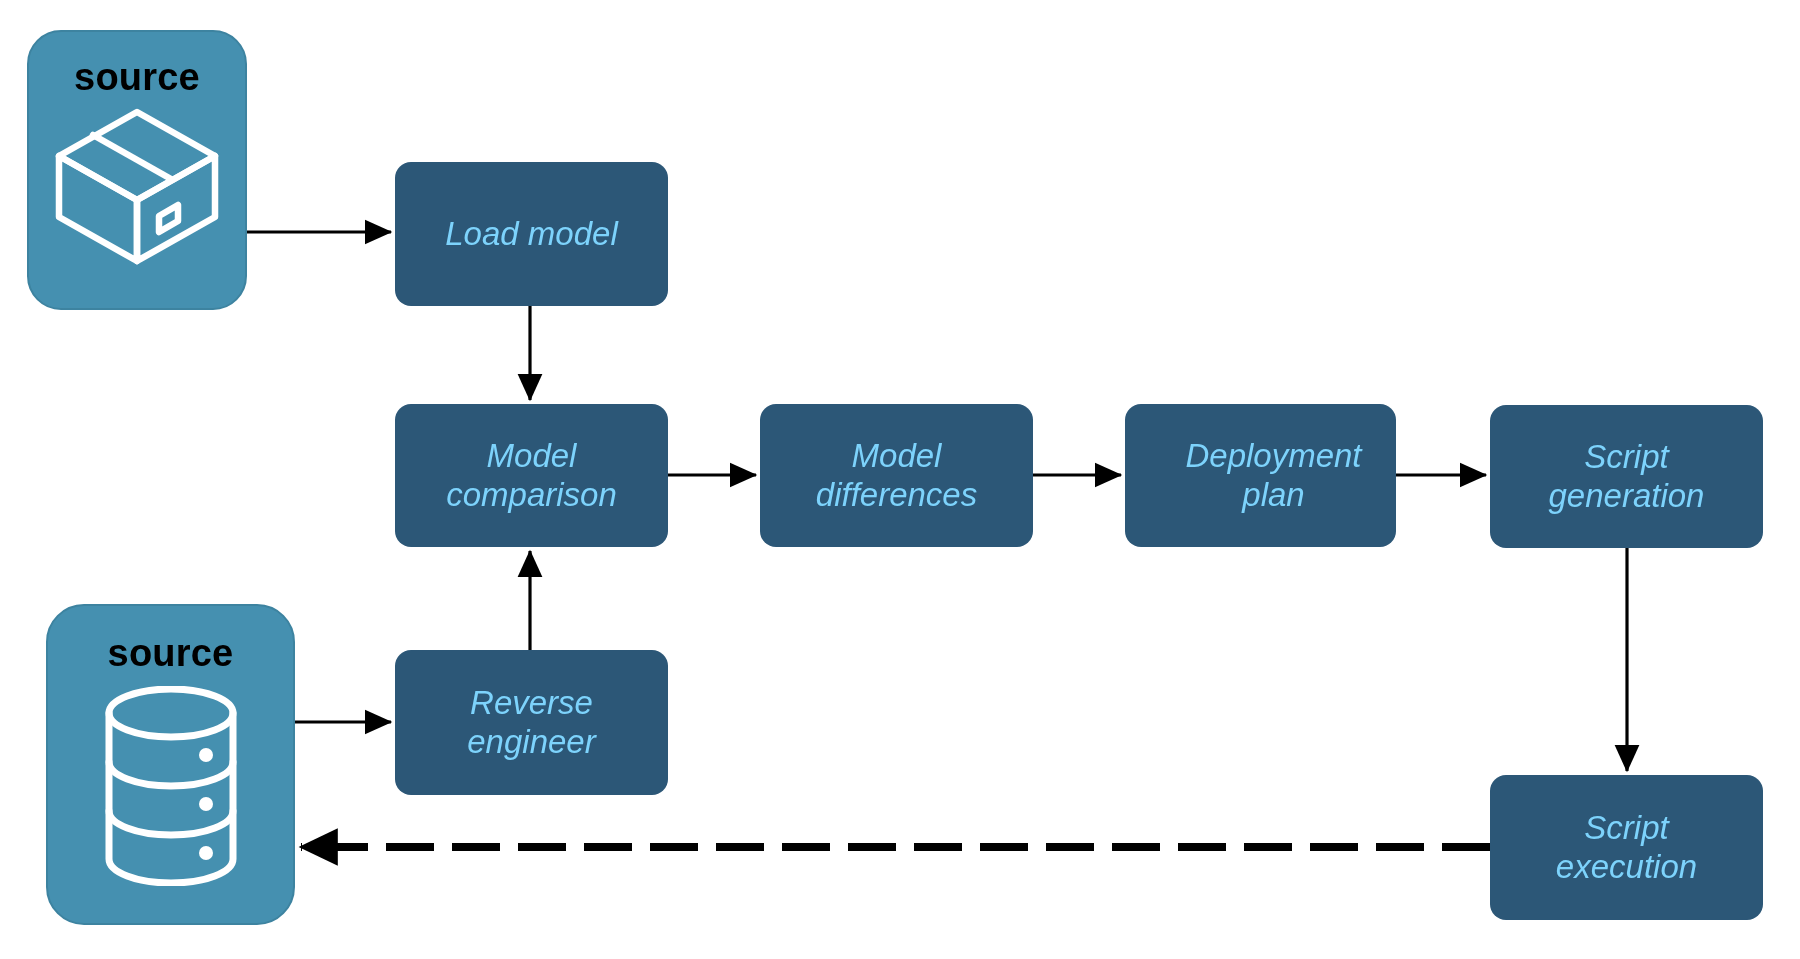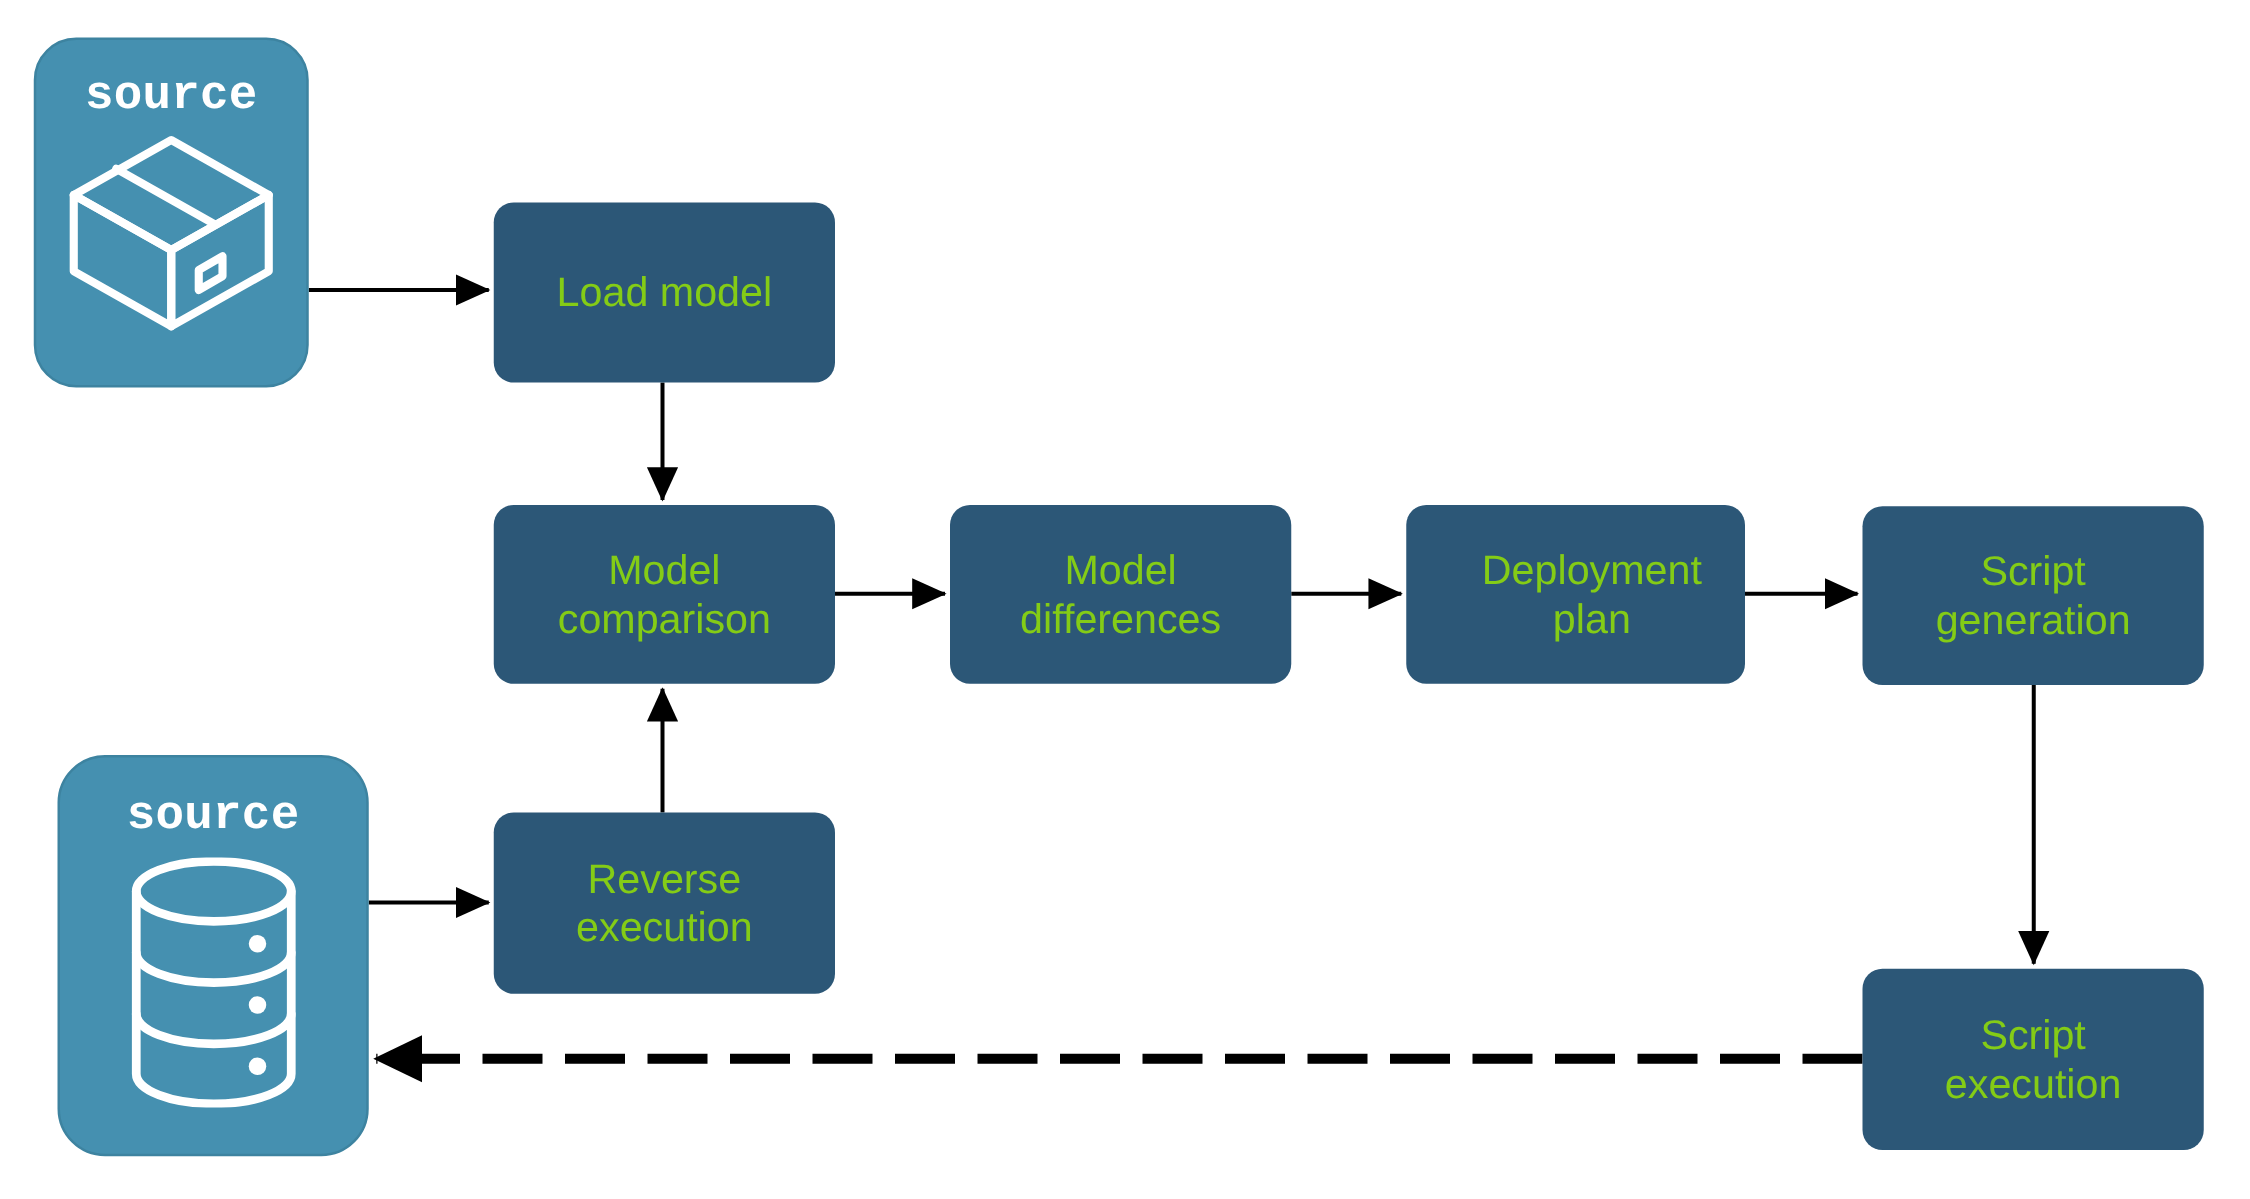--- a/index.html
+++ b/index.html
@@ -23,49 +23,49 @@
     position: absolute;
     background: #4590b0;
     border: 2px solid #3d83a0;
     border-radius: 34px;
     box-sizing: border-box;
     display: flex;
     flex-direction: column;
     align-items: center;
   }
   .endpoint-label {
-    color: #ffffff;
+    color: #000000;
     font-weight: bold;
     font-size: 38px;
     letter-spacing: 0.2px;
     line-height: 1;
     text-align: center;
     white-space: nowrap;
-    font-family: Liberation Mono, monospace;
   }
   .endpoint-icon {
     display: block;
   }
   
   .process {
     position: absolute;
     background: #2c5777;
     border-radius: 16px;
     box-sizing: border-box;
     display: flex;
     align-items: center;
     justify-content: center;
     text-align: center;
   }
   .process-label {
-    color: #84cc16;
+    color: #7dd3fc;
     font-size: 33px;
     line-height: 1.18;
     padding: 0 10px;
     white-space: pre-line;
+    font-style: italic;
   }
   
   #connectors {
     position: absolute;
     left: 0;
     top: 0;
     width: 1800px;
     height: 959px;
     pointer-events: none;
   }
@@ -166,21 +166,21 @@
 plan</span>
   </div>
 
   <div class="process" style="left:1490px; top:405px; width:273px; height:143px;">
     <span class="process-label">Script
 generation</span>
   </div>
 
   <div class="process" style="left:395px; top:650px; width:273px; height:145px;">
     <span class="process-label">Reverse
-execution</span>
+engineer</span>
   </div>
 
   <div class="process" style="left:1490px; top:775px; width:273px; height:145px;">
     <span class="process-label">Script
 execution</span>
   </div>
 
 </div>
 
 </body></html>

